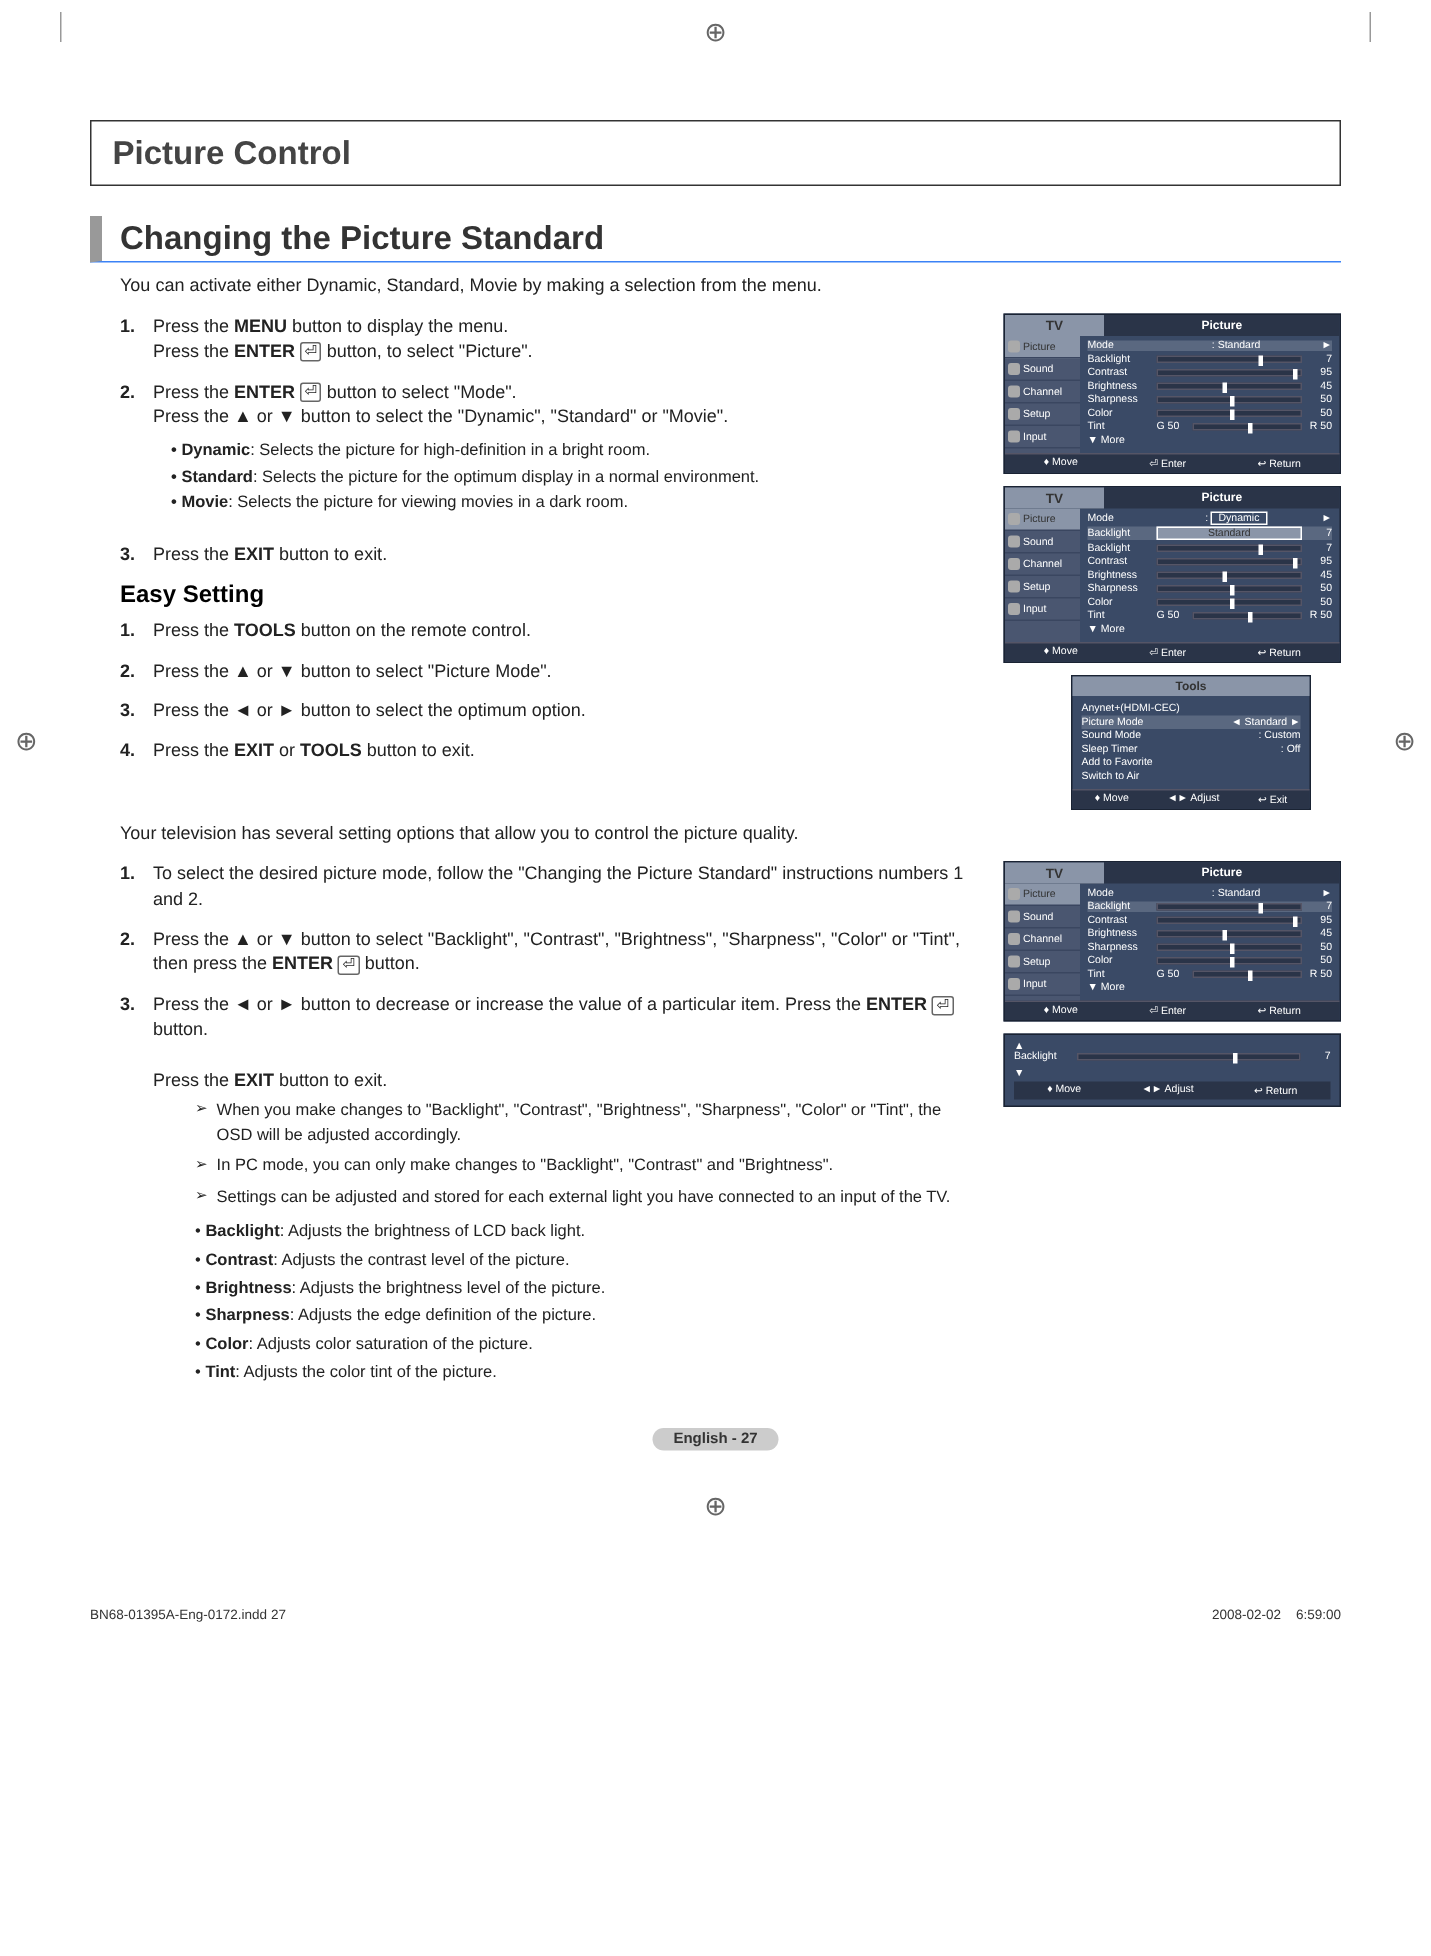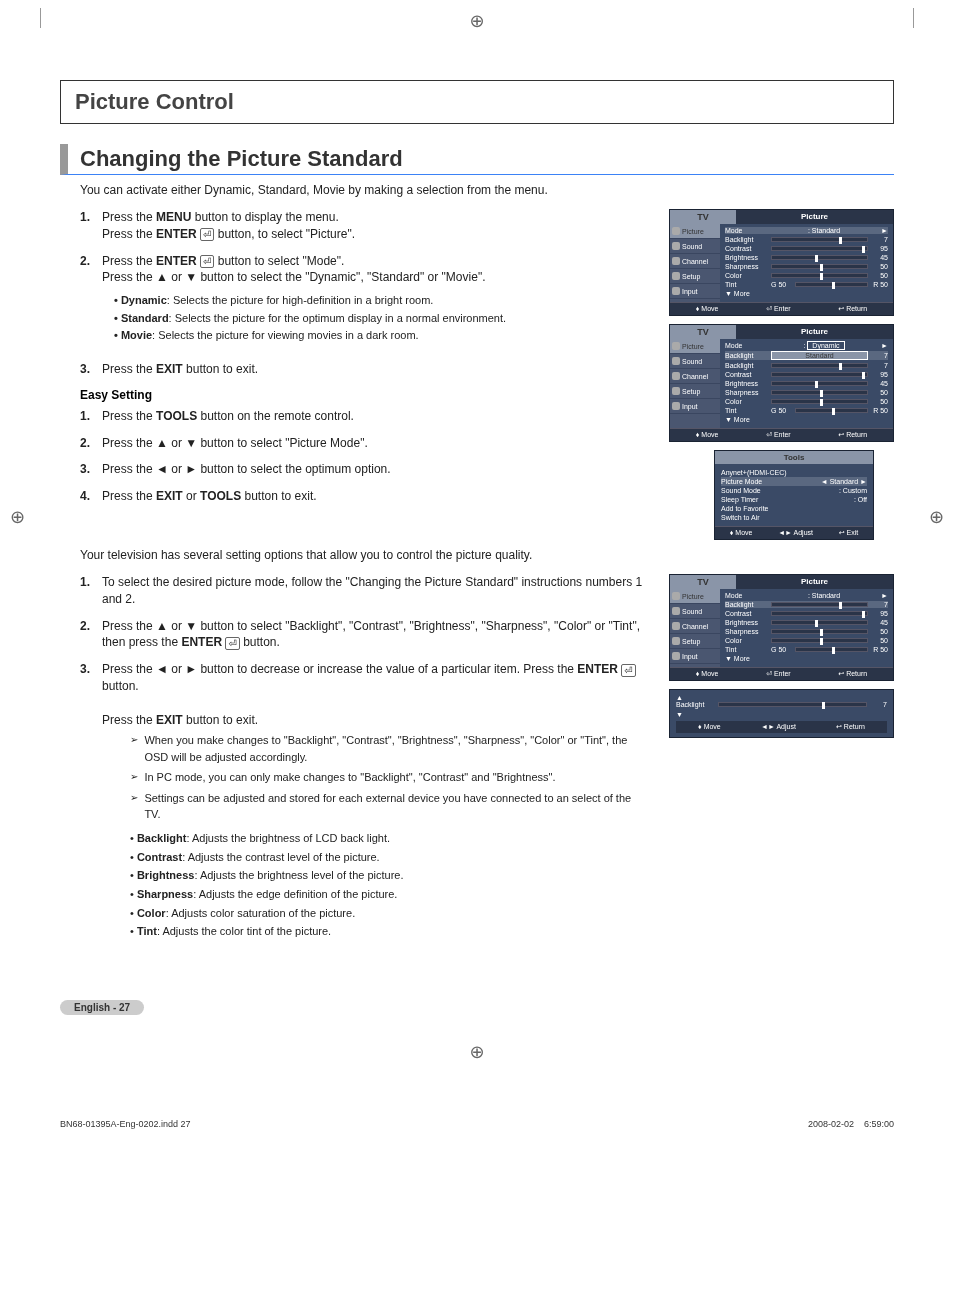--- a/index.html
+++ b/index.html
@@ -18,21 +18,21 @@
 .intro{font-size:12px;margin:8px 0 12px 20px;color:#222}
 .content-row{display:flex;gap:20px;align-items:flex-start;margin-bottom:6px}
 .text-col{flex:1}
 .osd-col{width:225px;flex-shrink:0}
 .step-list{margin-left:20px;font-size:12px;color:#222}
 .step{display:flex;margin-bottom:10px;line-height:1.4}
 .step-num{font-weight:bold;min-width:22px}
 .step-body{flex:1}
 .sub-bullets{margin:6px 0 6px 12px;font-size:11px;line-height:1.6}
 .sub-bullets .bdot{font-weight:bold}
-.easy-heading{font-weight:bold;font-size:12px;margin:1px 0 6px 20px}
+.easy-heading{font-weight:bold;font-size:16px;margin:1px 0 6px 20px}
 .note-list{margin:4px 0 4px 28px;font-size:11px;line-height:1.5}
 .note-item{display:flex;gap:6px;margin-bottom:4px}
 .note-arrow{font-size:10px}
 .defn-list{margin:6px 0 0 28px;font-size:11px;line-height:1.7}
 .enter-icon{display:inline-block;font-size:10px;border:1px solid #666;border-radius:2px;padding:0 2px;line-height:1.1;vertical-align:middle}
 
 .osd{background:#3a4a66;border:1px solid #1a2333;color:#fff;font-size:8px;margin-bottom:8px}
 .osd-titlebar{display:flex;background:#2a3448}
 .osd-tv{background:#8a95a8;color:#333;width:66px;text-align:center;font-weight:bold;padding:2px;font-size:9px}
 .osd-title{flex:1;text-align:center;font-weight:bold;padding:2px}
@@ -49,21 +49,21 @@
 .osd-slider-thumb{position:absolute;width:3px;height:7px;background:#fff;top:-1px}
 .osd-val{width:16px;text-align:right}
 .osd-footer{display:flex;justify-content:space-around;border-top:1px solid #556;padding:2px;font-size:7px;background:#2a3448}
 .osd-tools{background:#3a4a66;border:1px solid #1a2333;color:#fff;font-size:8px;margin:8px 0 0 45px;width:160px}
 .osd-tools-title{text-align:center;background:#8a95a8;color:#333;font-weight:bold;padding:2px}
 .osd-tools-body{padding:4px 6px}
 .osd-tools-row{display:flex;justify-content:space-between;font-size:7px;padding:1px 0}
 .osd-tools-row.hl{background:#5a6880}
 .osd-tools-row .arrows{color:#fff}
 .osd-backlight{background:#3a4a66;border:1px solid #1a2333;color:#fff;font-size:8px;padding:4px 6px;margin-top:6px}
-.page-footer{margin-top:46px}
+.page-footer{text-align:center;margin-top:14px}
 .page-footer-pill{display:inline-block;background:#ccc;border-radius:10px;padding:2px 14px;font-size:10px;font-weight:bold;color:#333}
 .doc-footer{display:flex;justify-content:space-between;font-size:9px;color:#333;padding:4px 60px;margin-top:60px}
 </style>
 </head>
 <body>
 
 <div class="page">
   <div class="reg-mark reg-top">⊕</div>
   <div class="reg-mark reg-left">⊕</div>
   <div class="reg-mark reg-right">⊕</div>
@@ -347,21 +347,21 @@
                 <div class="note-item">
                   <span class="note-arrow">➢</span>
                   <span>When you make changes to "Backlight", "Contrast", "Brightness", "Sharpness", "Color" or "Tint", the OSD will be adjusted accordingly.</span>
                 </div>
                 <div class="note-item">
                   <span class="note-arrow">➢</span>
                   <span>In PC mode, you can only make changes to "Backlight", "Contrast" and "Brightness".</span>
                 </div>
                 <div class="note-item">
                   <span class="note-arrow">➢</span>
-                  <span>Settings can be adjusted and stored for each external device you have connected to an select of the TV.</span>
+                  <span>Settings can be adjusted and stored for each external light you have connected to an input of the TV.</span>
                 </div>
               </div><div class="defn-list">
                 <div>• <b>Backlight</b>: Adjusts the brightness of LCD back light.</div>
                 <div>• <b>Contrast</b>: Adjusts the contrast level of the picture.</div>
                 <div>• <b>Brightness</b>: Adjusts the brightness level of the picture.</div>
                 <div>• <b>Sharpness</b>: Adjusts the edge definition of the picture.</div>
                 <div>• <b>Color</b>: Adjusts color saturation of the picture.</div>
                 <div>• <b>Tint</b>: Adjusts the color tint of the picture.</div>
               </div></div>
           </div>
@@ -477,15 +477,15 @@
     </div>
   </div>
 
   <div class="page-footer">
     <span class="page-footer-pill">English - 27</span>
   </div>
 </div>
 
 <div class="reg-mark reg-bottom">⊕</div>
 <div class="doc-footer">
-  <span>BN68-01395A-Eng-0202.indd   27</span>
+  <span>BN68-01395A-Eng-0172.indd   27</span>
   <span>2008-02-02   &nbsp;&nbsp; 6:59:00</span>
 </div>
 
 </body></html>

